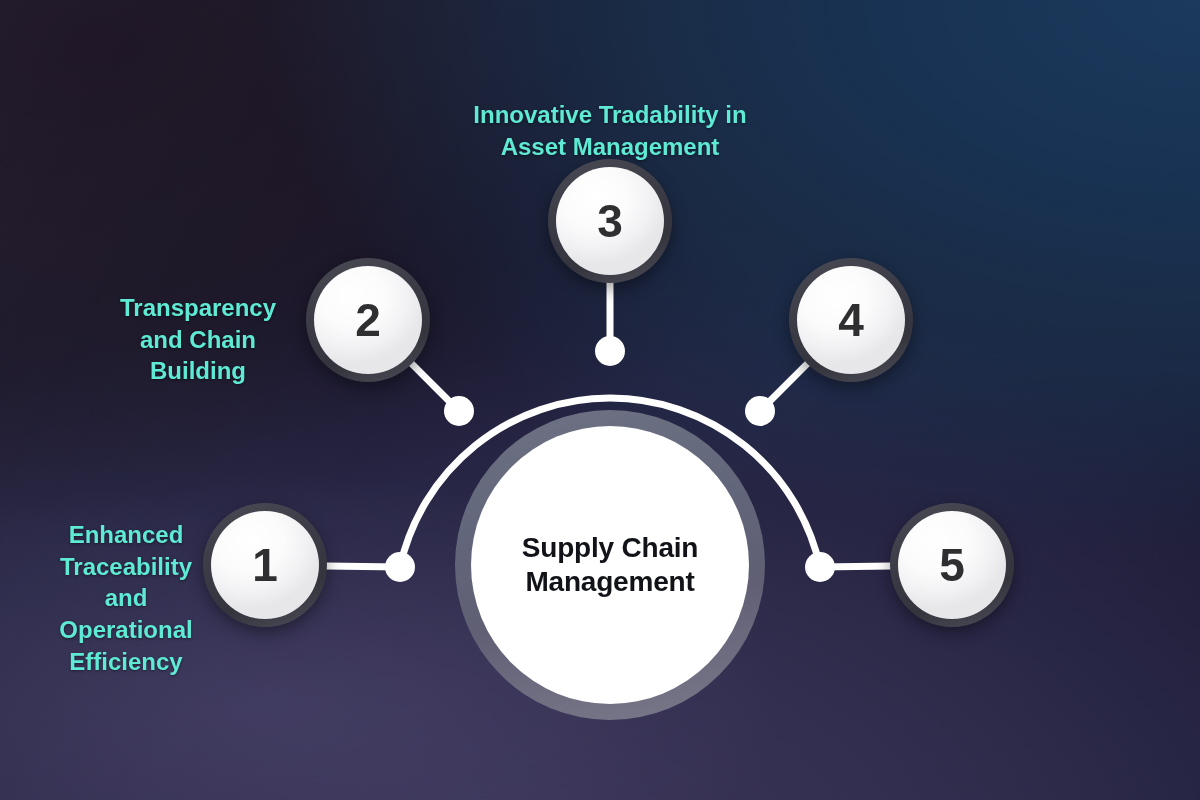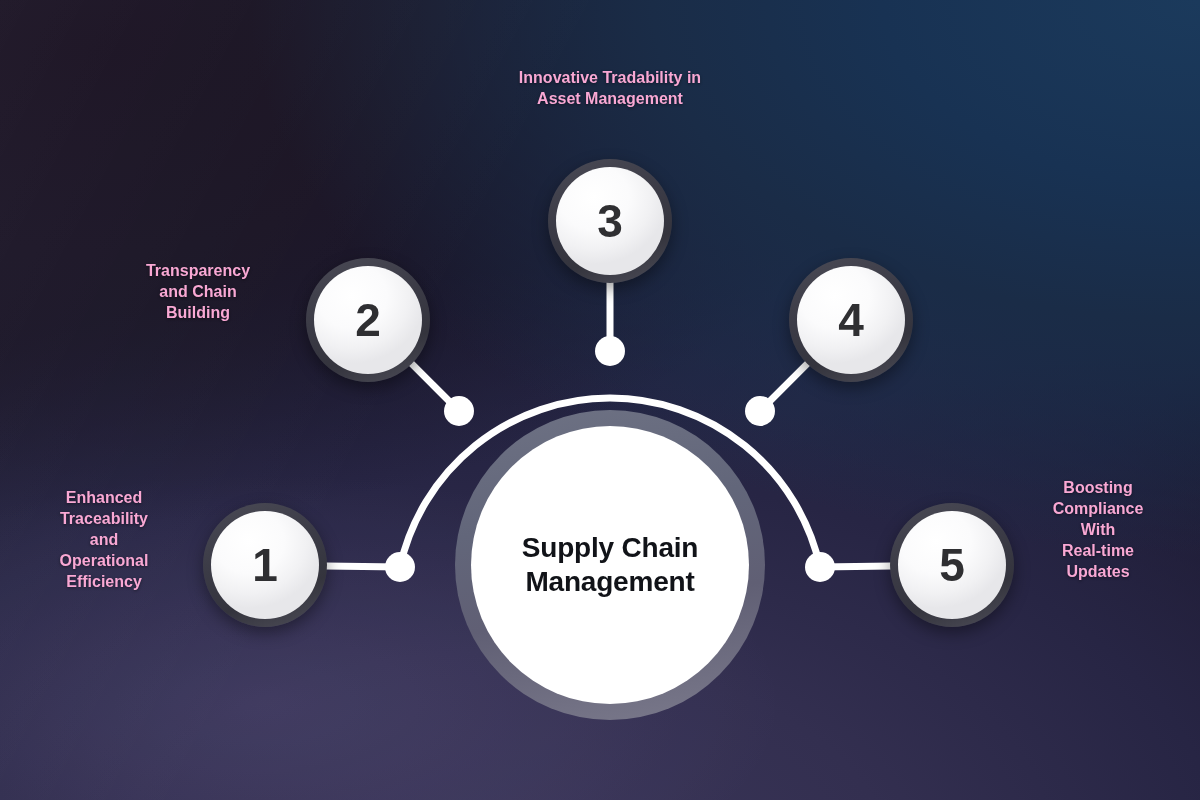--- a/index.html
+++ b/index.html
@@ -82,27 +82,28 @@
   .node-num {
     color:#2f2f32;
     font-size:46px;
     font-weight:bold;
     line-height:1;
   }
 
   
   .label {
     position:absolute;
-    color:#f9a8d4;
-    font-size:16px;
+    color:#5eead4;
+    font-size:24px;
     font-weight:bold;
     line-height:1.32;
     text-align:center;
     white-space:pre-line;
     text-shadow:0 1px 3px rgba(0,0,0,0.45);
+    margin-top:32px;
   }
 </style>
 </head>
 <body>
 
 <div id="stage">
 
   <div class="bg-base"></div>
   <div class="bg-sheen"></div>
 
@@ -131,21 +132,21 @@
       <div class="hub-title">Supply Chain
 Management</div>
     </div>
   </div>
 
   <div class="node" id="node-1-el" style="left: 203px; top: 503px; width: 124px; height: 124px;">
     <div class="node-inner" style="width: 108px; height: 108px;">
       <span class="node-num">1</span>
     </div>
   </div>
-  <div class="label" id="label-1-el" style="left: 4px; top: 487px; width: 200px;">Enhanced
+  <div class="label" id="label-1-el" style="left: 26px; top: 487px; width: 200px;">Enhanced
 Traceability
 and
 Operational
 Efficiency</div>
 
   <div class="node" id="node-2-el" style="left: 306px; top: 258px; width: 124px; height: 124px;">
     <div class="node-inner" style="width: 108px; height: 108px;">
       <span class="node-num">2</span>
     </div>
   </div>
@@ -165,19 +166,14 @@
     <div class="node-inner" style="width: 108px; height: 108px;">
       <span class="node-num">4</span>
     </div>
   </div>
 
   <div class="node" id="node-5-el" style="left: 890px; top: 503px; width: 124px; height: 124px;">
     <div class="node-inner" style="width: 108px; height: 108px;">
       <span class="node-num">5</span>
     </div>
   </div>
-  <div class="label" id="label-5-el" style="left: 1000px; top: 477px; width: 196px;">Boosting
-Compliance
-With
-Real-time
-Updates</div>
 
 </div>
 
 </body></html>

